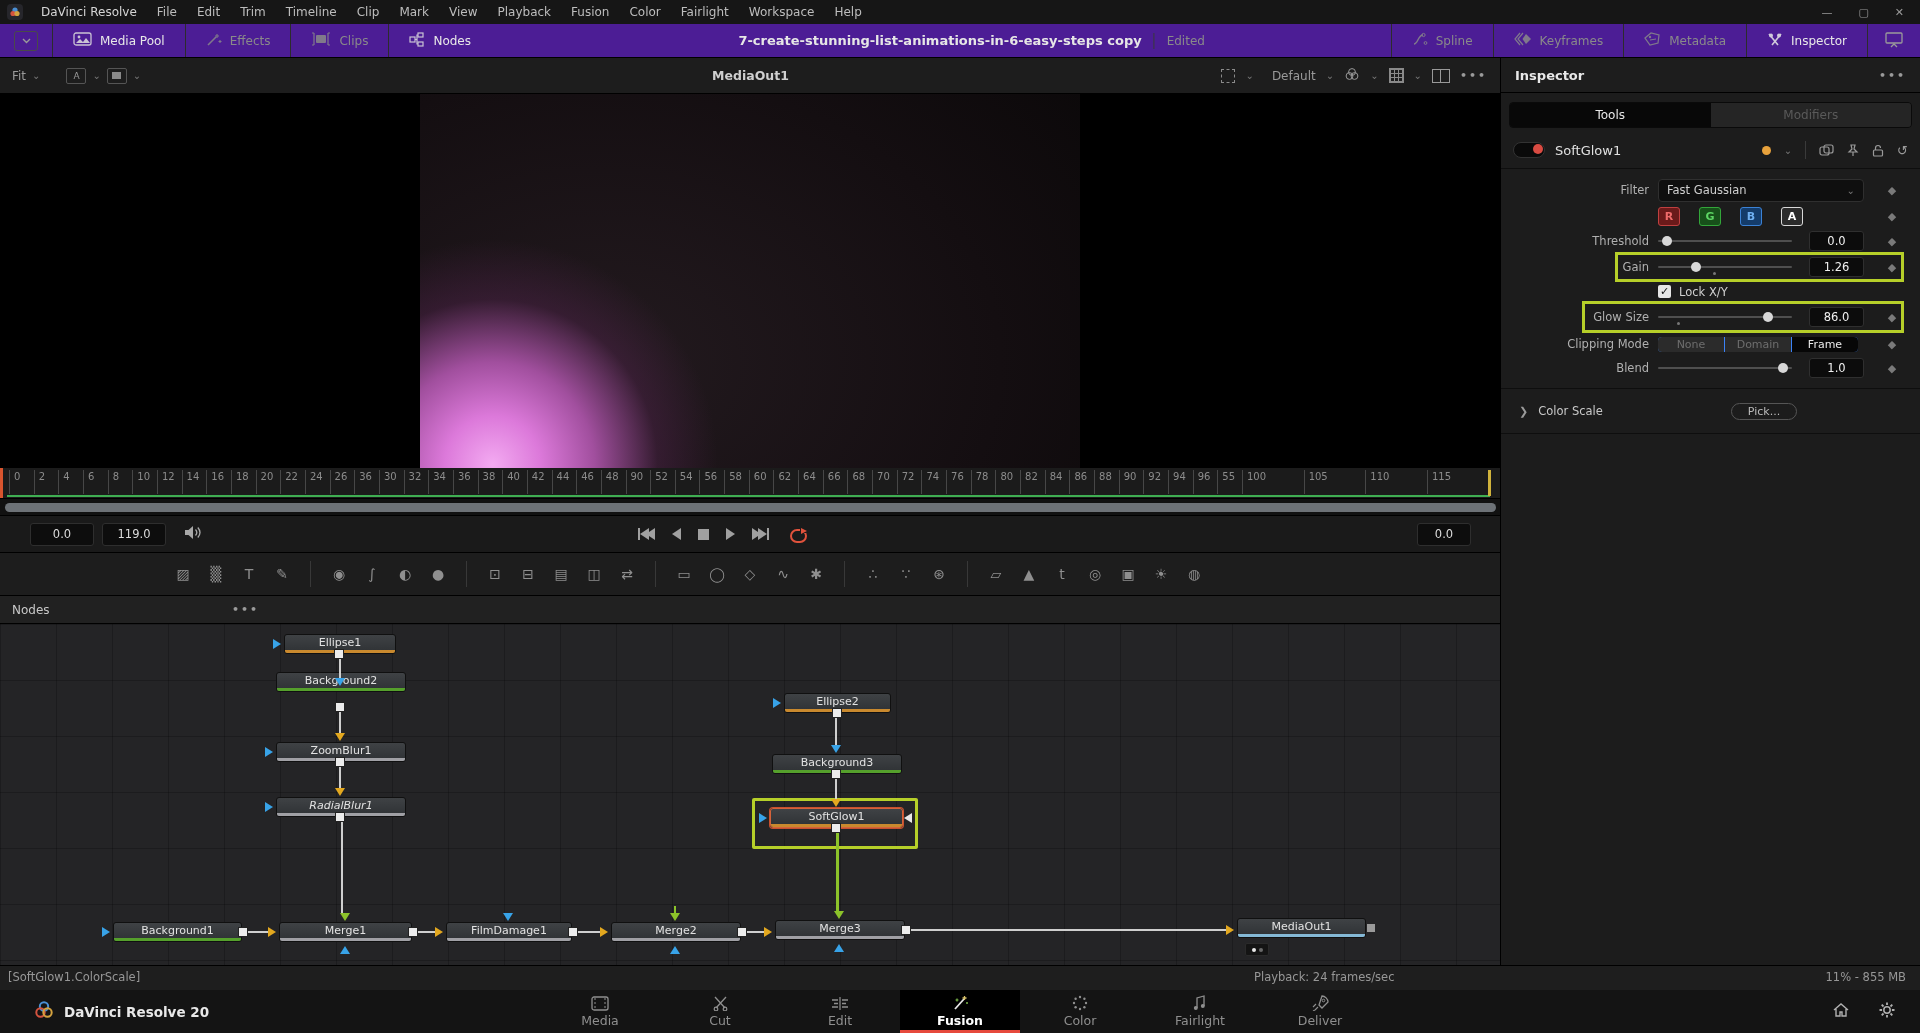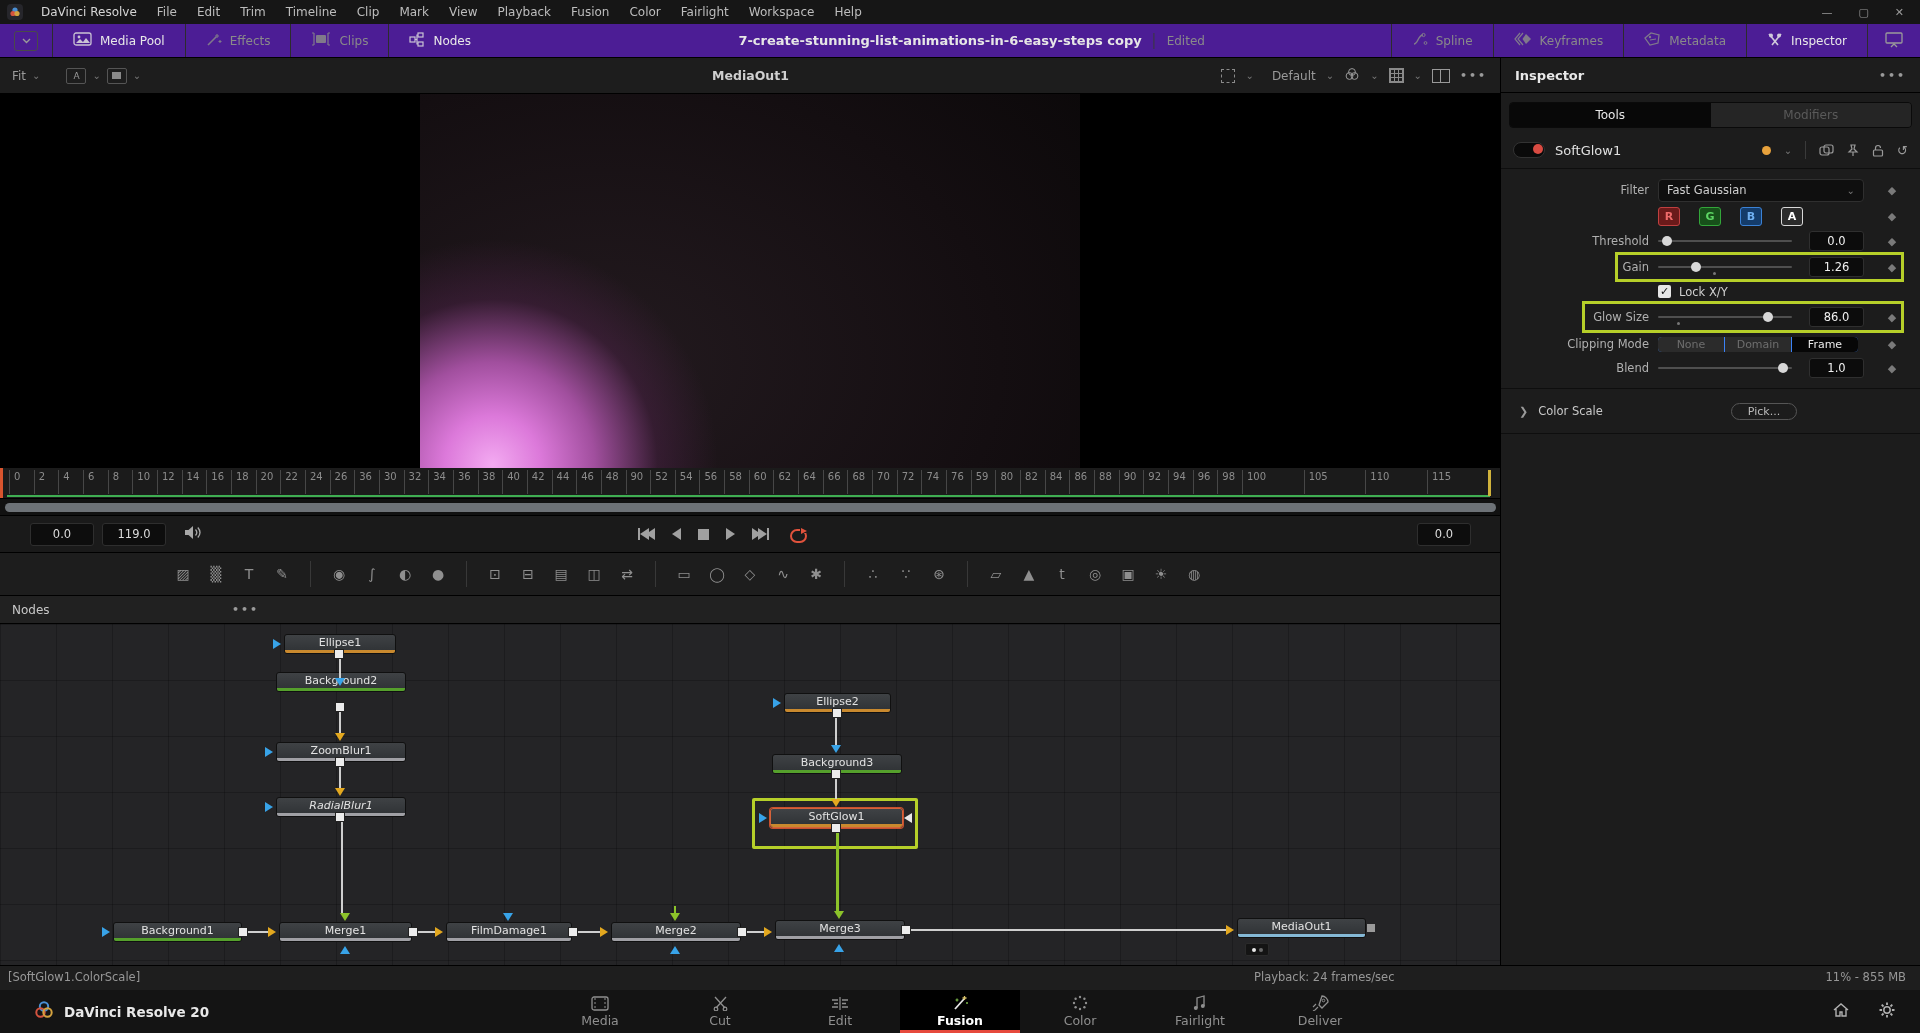--- a/index.html
+++ b/index.html
@@ -359,31 +359,31 @@
       <span class="rtick" style="left: 724.14px;">58</span>
       <span class="rtick" style="left: 748.8px;">60</span>
       <span class="rtick" style="left: 773.46px;">62</span>
       <span class="rtick" style="left: 798.12px;">64</span>
       <span class="rtick" style="left: 822.78px;">66</span>
       <span class="rtick" style="left: 847.44px;">68</span>
       <span class="rtick" style="left: 872.1px;">70</span>
       <span class="rtick" style="left: 896.76px;">72</span>
       <span class="rtick" style="left: 921.42px;">74</span>
       <span class="rtick" style="left: 946.08px;">76</span>
-      <span class="rtick" style="left: 970.74px;">59</span>
+      <span class="rtick" style="left: 970.74px;">78</span>
       <span class="rtick" style="left: 995.4px;">80</span>
       <span class="rtick" style="left: 1020.06px;">82</span>
       <span class="rtick" style="left: 1044.72px;">84</span>
       <span class="rtick" style="left: 1069.38px;">86</span>
       <span class="rtick" style="left: 1094.04px;">88</span>
       <span class="rtick" style="left: 1118.7px;">90</span>
       <span class="rtick" style="left: 1143.36px;">92</span>
       <span class="rtick" style="left: 1168.02px;">94</span>
       <span class="rtick" style="left: 1192.68px;">96</span>
-      <span class="rtick" style="left: 1217.34px;">98</span>
+      <span class="rtick" style="left: 1217.34px;">55</span>
       <span class="rtick" style="left: 1242px;">100</span>
       <span class="rtick" style="left: 1303.65px;">105</span>
       <span class="rtick" style="left: 1365.3px;">110</span>
       <span class="rtick" style="left: 1426.95px;">115</span>
     </div>
 
   <div class="scrollbar">
       <div class="sthumb"></div>
     </div>
 

